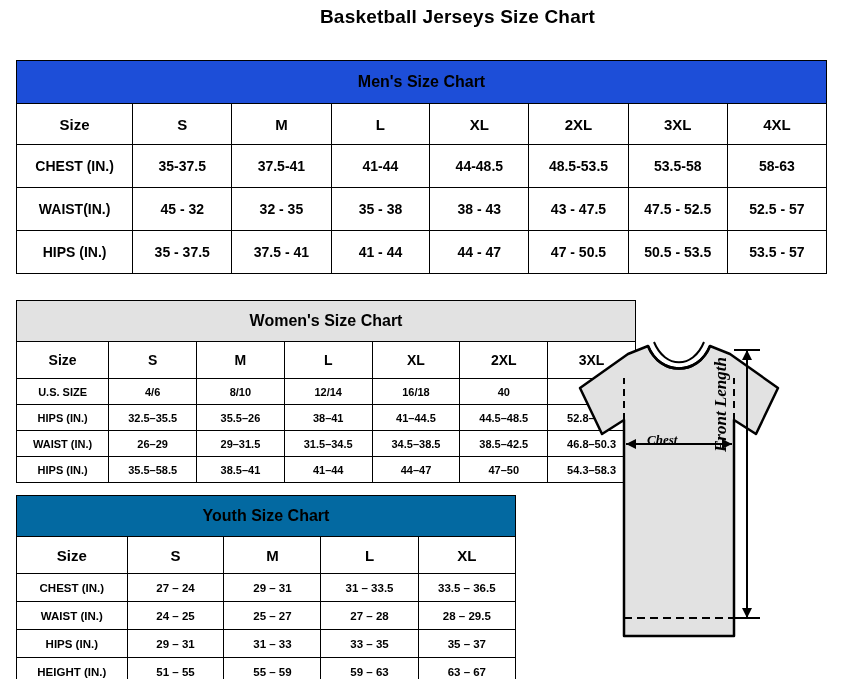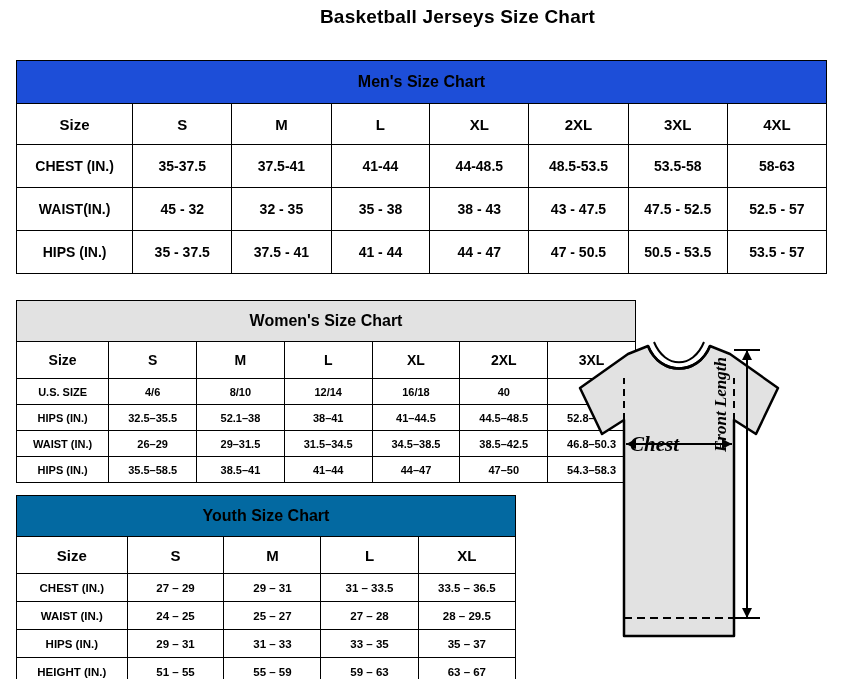--- a/index.html
+++ b/index.html
@@ -68,23 +68,23 @@
     font-size:11.5px;font-weight:bold;height:25px;
   }
   #youth-table .rowlabel{font-size:11px;font-weight:bold;}
 
   
   #shirt-diagram{
     position:absolute;left:520px;top:336px;width:318px;height:338px;
   }
   #shirt-diagram svg{display:block;}
   .lbl-chest{
-    position:absolute;left:630px;top:432px;
+    position:absolute;left:647px;top:432px;
     font-family:"Liberation Serif", serif;
-    font-weight:bold;font-style:italic;font-size:21px;
+    font-weight:bold;font-style:italic;font-size:13px;
   }
   .lbl-front{
     position:absolute;left:711px;top:452px;
     font-family:"Liberation Serif", serif;
     font-weight:bold;font-style:italic;font-size:17px;
     transform:rotate(-90deg);
     transform-origin:left top;
     white-space:nowrap;
   }
 </style>
@@ -160,21 +160,21 @@
     <td>4/6</td>
     <td>8/10</td>
     <td>12/14</td>
     <td>16/18</td>
     <td>40</td>
     <td>22</td>
   </tr>
   <tr class="row">
     <td class="rowlabel">HIPS  (IN.)</td>
     <td>32.5–35.5</td>
-    <td>52.1–38</td>
+    <td>35.5–26</td>
     <td>38–41</td>
     <td>41–44.5</td>
     <td>44.5–48.5</td>
     <td>52.8–56.5</td>
   </tr>
   <tr class="row">
     <td class="rowlabel">WAIST  (IN.)</td>
     <td>26–29</td>
     <td>29–31.5</td>
     <td>31.5–34.5</td>
@@ -201,21 +201,21 @@
   </tr>
   <tr class="hdr">
     <td style="width:110px">Size</td>
     <td style="width:97px">S</td>
     <td style="width:97px">M</td>
     <td style="width:97px">L</td>
     <td style="width:97px">XL</td>
   </tr>
   <tr class="row">
     <td class="rowlabel">CHEST (IN.)</td>
-    <td>27 – 29</td>
+    <td>27 – 24</td>
     <td>29 – 31</td>
     <td>31 – 33.5</td>
     <td>33.5 – 36.5</td>
   </tr>
   <tr class="row">
     <td class="rowlabel">WAIST  (IN.)</td>
     <td>24 – 25</td>
     <td>25 – 27</td>
     <td>27 – 28</td>
     <td>28 – 29.5</td>

